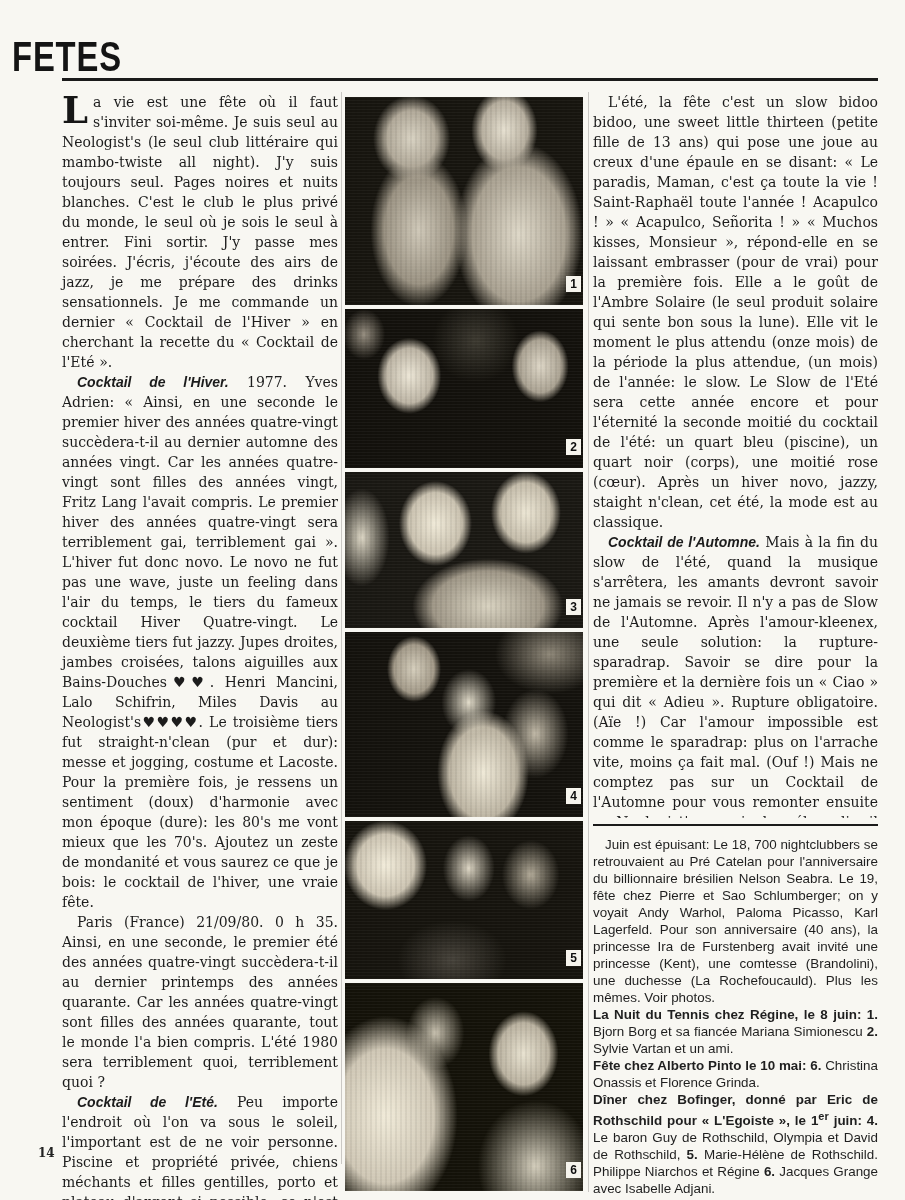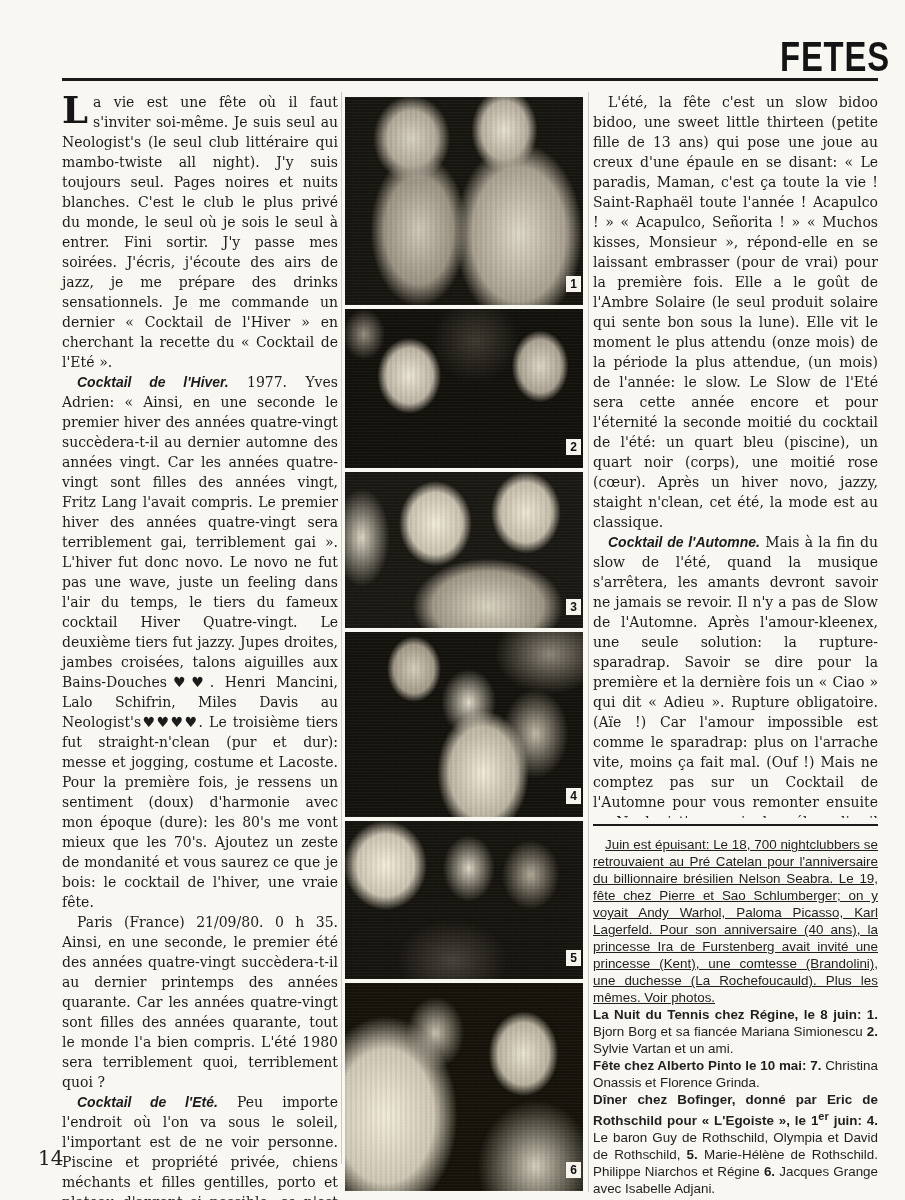--- a/index.html
+++ b/index.html
@@ -2,21 +2,21 @@
 <html lang="fr"><head>
 <meta charset="utf-8">
 <style>
   html,body { margin:0; padding:0; background:#e8e6e0; }
   .page {
     position:relative; width:905px; height:1200px; margin:0 auto;
     background:#f8f7f2; color:#1c1c1c; overflow:hidden;
     font-family:"DejaVu Serif","Liberation Serif",serif;
   }
   
-  .masthead { position:absolute; top:34px; left:0; right:3px; text-align:right; }
+  .masthead { position:absolute; top:34px; left:0; right:14px; text-align:left; }
   .masthead h1 {
     display:inline-block; margin:0;
     font-family:"Liberation Sans","DejaVu Sans",sans-serif;
     font-weight:800; font-size:40px; letter-spacing:1px; color:#141414;
     transform:scaleX(0.82) scaleY(1.05);
   }
   .title-rule { position:absolute; top:78px; left:62px; width:816px; height:3px; background:#1b1b1b; }
   
   .col-left  { position:absolute; left:62px;  top:92px; width:276px; }
   .col-photos{ position:absolute; left:345px; top:97px; width:238px; }
@@ -39,21 +39,21 @@
     font-family:"Liberation Sans","DejaVu Sans",sans-serif;
     font-weight:700; font-style:italic; font-size:14px;
   }
   .serif-block { height:726px; overflow:hidden; }
   .caption-rule { height:2px; background:#1b1b1b; margin:6px 0 10px 0; }
   
   .cap {
     margin:0; font-family:"Liberation Sans","DejaVu Sans",sans-serif;
     font-size:13.4px; line-height:17px; text-align:justify; color:#1f1f1f;
   }
-  .cap.indent { text-indent:12px;text-decoration:underline; }
+  .cap.indent { text-indent:12px; }
   .run-cb { font-weight:700; }
   .run-cbsup { font-weight:700; font-size:11px; vertical-align:super; }
   
   .photo { position:relative; width:238px; margin:0 0 4px 0; background:#141209; overflow:hidden; }
   .photo::after {
     content:""; position:absolute; inset:0;
     background:
       repeating-linear-gradient(0deg, rgba(255,255,255,0.04) 0 1px, transparent 1px 3px),
       repeating-linear-gradient(90deg, rgba(0,0,0,0.06) 0 2px, transparent 2px 5px);
   }
@@ -96,21 +96,21 @@
       #16140e; }
   .photo-6 { height:208px; background:
       radial-gradient(ellipse 88px 122px at 17% 64%, #f0ead8 0%, #cfc7b5 55%, transparent 82%),
       radial-gradient(ellipse 40px 50px at 38% 24%, #c9c2b0 0%, transparent 72%),
       radial-gradient(ellipse 46px 56px at 75% 34%, #e8e2d0 0%, #bab2a0 55%, transparent 76%),
       radial-gradient(ellipse 72px 82px at 80% 88%, #d4cebc 0%, transparent 80%),
       #141209; }
   
   .page-number {
     position:absolute; left:38px; top:1146px;
-    font-size:20px; color:#222;
+    font-size:12px; color:#222;font-weight:bold;
   }
 </style>
 </head>
 <body>
 
 <div class="page">
 
   <header class="masthead">
     <h1>FETES</h1>
   </header>
@@ -149,20 +149,20 @@
 
   <section class="col-right">
     <div class="serif-block">
       <p class="para indent"><span><span class="run-n">L'été, la fête c'est un slow bidoo bidoo, une sweet little thirteen (petite fille de 13 ans) qui pose une joue au creux d'une épaule en se disant: « Le paradis, Maman, c'est ça toute la vie ! Saint-Raphaël toute l'année ! Acapulco ! » « Acapulco, Señorita ! » « Muchos kisses, Monsieur », répond-elle en se laissant embrasser (pour de vrai) pour la première fois. Elle a le goût de l'Ambre Solaire (le seul produit solaire qui sente bon sous la lune). Elle vit le moment le plus attendu (onze mois) de la période la plus attendue, (un mois) de l'année: le </span><span class="run-i">slow</span><span class="run-n">. Le Slow de l'Eté sera cette année encore et pour l'éternité la seconde moitié du cocktail de l'été: un quart bleu (piscine), un quart noir (corps), une moitié rose (cœur). Après un hiver novo, jazzy, staight n'clean, cet été, la mode est au classique.</span></span></p>
       <p class="para indent"><span><span class="run-lead">Cocktail de l'Automne.</span><span class="run-n"> Mais à la fin du slow de l'été, quand la musique s'arrêtera, les amants devront savoir ne jamais se revoir. Il n'y a pas de Slow de l'Automne. Après l'amour-kleenex, une seule solution: la </span><span class="run-i">rupture-sparadrap</span><span class="run-n">. Savoir se dire pour la première et la dernière fois un « Ciao » qui dit « Adieu ». Rupture obligatoire. (Aïe !) Car l'amour impossible est comme le sparadrap: plus on l'arrache vite, moins ça fait mal. (Ouf !) Mais ne comptez pas sur un Cocktail de l'Automne pour vous remonter ensuite au Neologist's un soir de mélancolie: il n'y a pas de Cocktail de l'Automne. Contre ce mal, personne n'a la recette. (2 h 03). </span></span></p>
     </div>
     <div class="caption-rule"></div>
     <div>
       <p class="cap indent"><span><span class="run-cn">Juin est épuisant: Le 18, 700 nightclubbers se retrouvaient au Pré Catelan pour l'anniversaire du billionnaire brésilien Nelson Seabra. Le 19, fête chez Pierre et Sao Schlumberger; on y voyait Andy Warhol, Paloma Picasso, Karl Lagerfeld. Pour son anniversaire (40 ans), la princesse Ira de Furstenberg avait invité une princesse (Kent), une comtesse (Brandolini), une duchesse (La Rochefoucauld). Plus les mêmes. Voir photos.</span></span></p>
       <p class="cap"><span><span class="run-cb">La Nuit du Tennis chez Régine, le 8 juin: 1.</span><span class="run-cn"> Bjorn Borg et sa fiancée Mariana Simionescu </span><span class="run-cb">2.</span><span class="run-cn"> Sylvie Vartan et un ami.</span></span></p>
-      <p class="cap"><span><span class="run-cb">Fête chez Alberto Pinto le 10 mai: 7.</span><span class="run-cn"> Christina Onassis et Florence Grinda.</span></span></p>
+      <p class="cap"><span><span class="run-cb">Fête chez Alberto Pinto le 10 mai: 6.</span><span class="run-cn"> Christina Onassis et Florence Grinda.</span></span></p>
       <p class="cap"><span><span class="run-cb">Dîner chez Bofinger, donné par Eric de Rothschild pour « L'Egoiste », le 1</span><span class="run-cbsup">er</span><span class="run-cb"> juin: 4.</span><span class="run-cn"> Le baron Guy de Rothschild, Olympia et David de Rothschild, </span><span class="run-cb">5.</span><span class="run-cn"> Marie-Hélène de Rothschild. Philippe Niarchos et Régine </span><span class="run-cb">6.</span><span class="run-cn"> Jacques Grange avec Isabelle Adjani.</span></span></p>
       <p class="cap"><span><span class="run-cn">(Photos Philippe Morillon.)</span></span></p>
     </div>
   </section>
 
   <div class="page-number">14</div>
 </div>
 
 </body></html>

